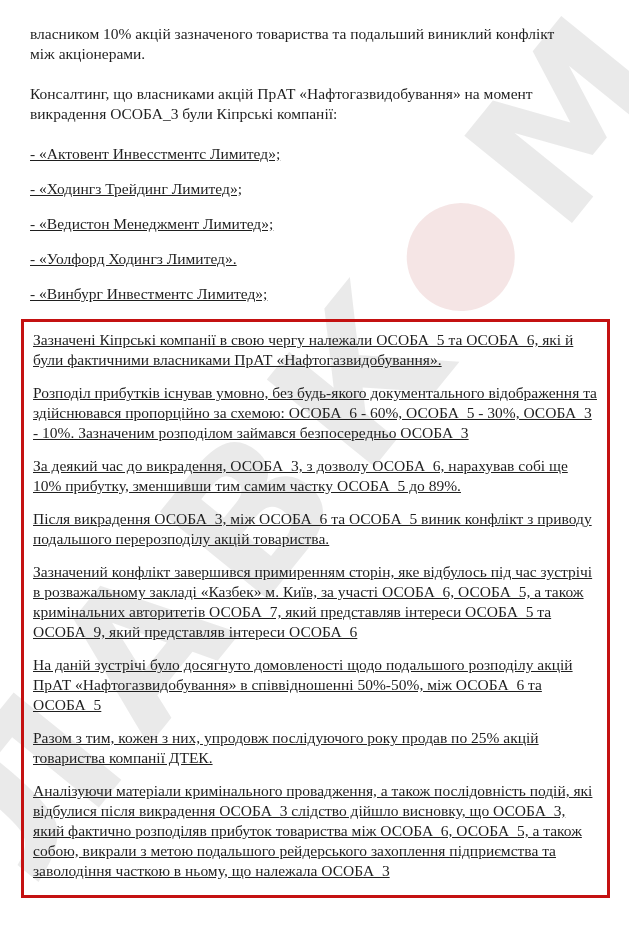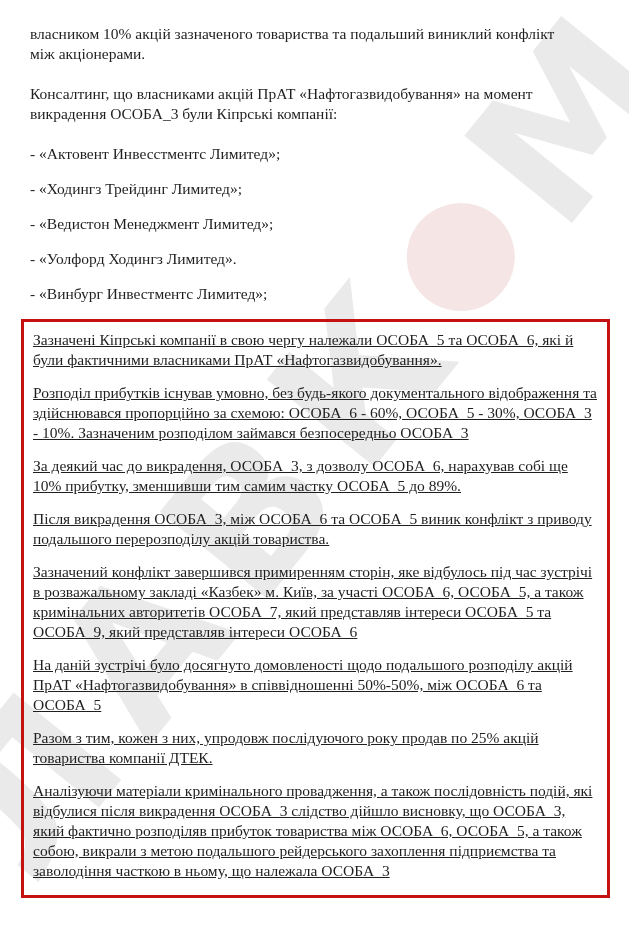--- a/index.html
+++ b/index.html
@@ -51,20 +51,21 @@
     z-index: 1;
     padding: 24px 54px 0 30px;
     font-size: 15.5px;
     line-height: 20px;
   }
   .para {
     margin: 0 0 20px 0;
   }
   .list-item {
     margin: 0 0 15px 0;
+    text-decoration: underline;
   }
   .highlight-box {
     border: 3px solid var(--box-border, #c41111);
     margin: 7px -35px 0 -9px;
     padding: 8px 10px 4px 9px;
   }
   .highlight-box .para {
     margin: 0 0 13px 0;
     text-decoration: underline;
   }

